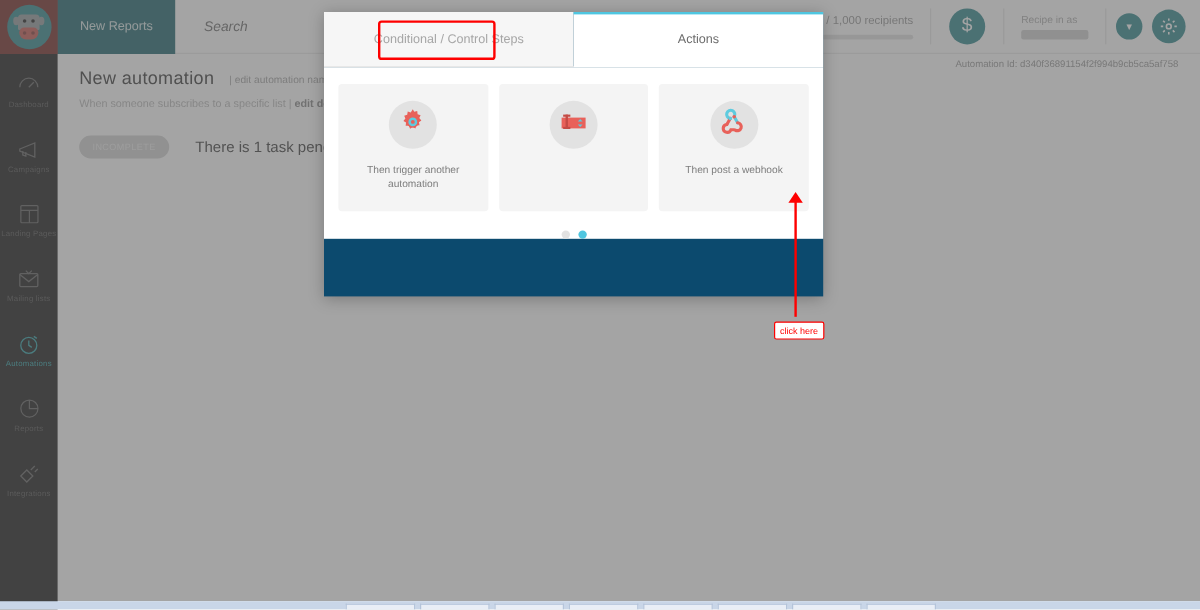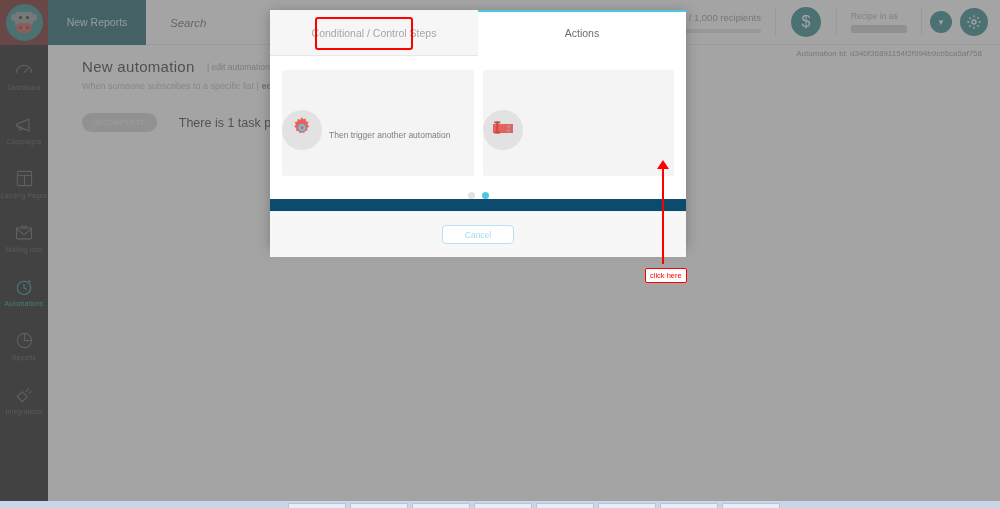--- a/index.html
+++ b/index.html
@@ -106,21 +106,21 @@
     background: #d2d2d2; border-radius: 2px;
   }
   .chev-btn, .gear-btn {
     border-radius: 50%; display: flex; align-items: center; justify-content: center;
     color: #fff; cursor: pointer;
   }
   .chev-btn { width: 22px; height: 22px; background: #3b8e93; margin: 0 8px; font-size: 9px; }
   .gear-btn { width: 28px; height: 28px; background: #3b8e93; margin-right: 12px; }
 
   
-  .content { position: absolute; left: 48px; top: 45px; right: 0; bottom: 0; background: #fff; margin-left: 16px; }
+  .content { position: absolute; left: 48px; top: 45px; right: 0; bottom: 0; background: #fff; }
   .autoid {
     position: absolute; right: 18px; top: 4px;
     font-size: 8px; color: #9e9e9e;
   }
   .titlewrap { position: absolute; left: 18px; top: 12px; }
   .pg-title {
     font-size: 15px; color: #454545; font-weight: normal;
     letter-spacing: .3px; display: inline-block; vertical-align: middle;
   }
   .edit-link {
@@ -176,21 +176,21 @@
     height: 2px; background: #4fc6e0;
   }
   .tab-highlight {
     position: absolute; left: 45px; top: 7px; width: 98px; height: 33px;
     border: 2px solid #fe0000; border-radius: 3px; pointer-events: none;
   }
   .modal-body { padding: 14px 12px 0 12px; background: #fff; }
   .cards { display: flex; gap: 9px; }
   .card {
     flex: 1; height: 106px; background: #f4f4f4; border-radius: 3px;
-    display: flex; flex-direction: row; align-items: center;
+    display: flex; flex-direction: column; align-items: center;
     padding-top: 14px; cursor: pointer;
   }
   .icon-circle {
     width: 40px; height: 40px; border-radius: 50%; background: #e2e2e2;
     display: flex; align-items: center; justify-content: center;
   }
   .card-lbl {
     font-size: 8.5px; color: #7d7d7d; text-align: center;
     margin-top: 11px; line-height: 1.45; padding: 0 7px;
   }
@@ -419,30 +419,43 @@
                 <rect x="6.3" y="6.5" width="2" height="12" fill="#c44b45"></rect>
                 <rect x="4.3" y="6.5" width="6" height="1.8" fill="#c44b45"></rect>
                 <rect x="4.3" y="16.7" width="6" height="1.8" fill="#c44b45"></rect>
                 <path d="M18.5 10.2l2 2h-4z" fill="#5ecbdf"></path>
                 <path d="M18.5 16.8l-2-2h4z" fill="#5ecbdf"></path>
               </svg>
             </span>
           </div>
         </div>
 
+        <div class="card">
+          <div class="icon-circle">
+            <span>
+              <svg width="26" height="26" viewBox="0 0 26 26" fill="none" stroke-width="2.6" stroke-linecap="round">
+                <path d="M12.8 8.2a3.4 3.4 0 1 0-3.3 1.5" stroke="#5ecbdf"></path>
+                <path d="M9.5 9.7l-2.8 5" stroke="#e8615a"></path>
+                <path d="M6.7 14.7a3.3 3.3 0 1 0 3.4 4.4h2.6" stroke="#e8615a"></path>
+                <path d="M12.9 8.3l2.8 5" stroke="#5ecbdf"></path>
+                <path d="M15.7 13.3a3.3 3.3 0 1 1-2 6.1" stroke="#e8615a"></path>
+                <circle cx="12.85" cy="8.25" r="1.5" fill="#e8615a" stroke="none"></circle>
+                <circle cx="9.5" cy="9.7" r="1.5" fill="#5ecbdf" stroke="none"></circle>
+              </svg>
+            </span>
+          </div>
+          <div class="card-lbl">Then post a webhook</div>
+        </div>
       </div>
 
       <div class="dots">
         <span class="dot"></span>
         <span class="dot on"></span>
       </div>
     </div>
 
-    <div class="modal-foot">
-      <div class="cancel-btn">Cancel</div>
-    </div>
   </div>
 
   <div class="anno anno-head"></div>
   <div class="anno anno-line"></div>
   <div class="anno anno-lbl">click here</div>
 
 </div>
 
 </body></html>

